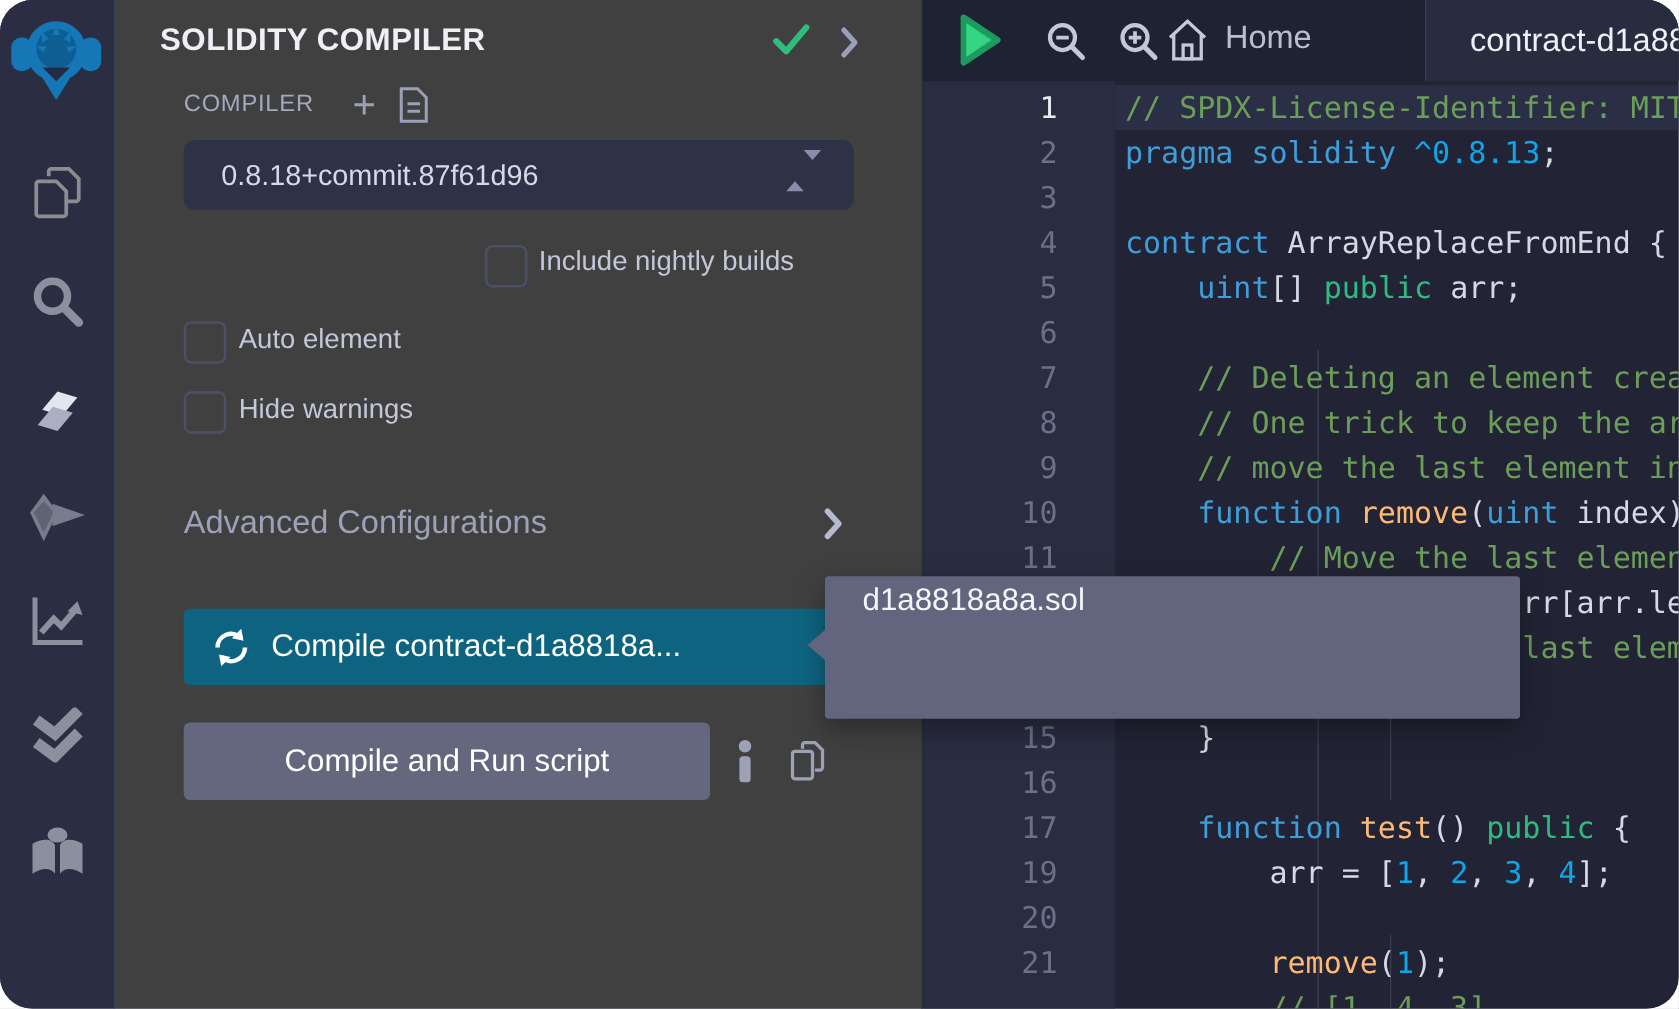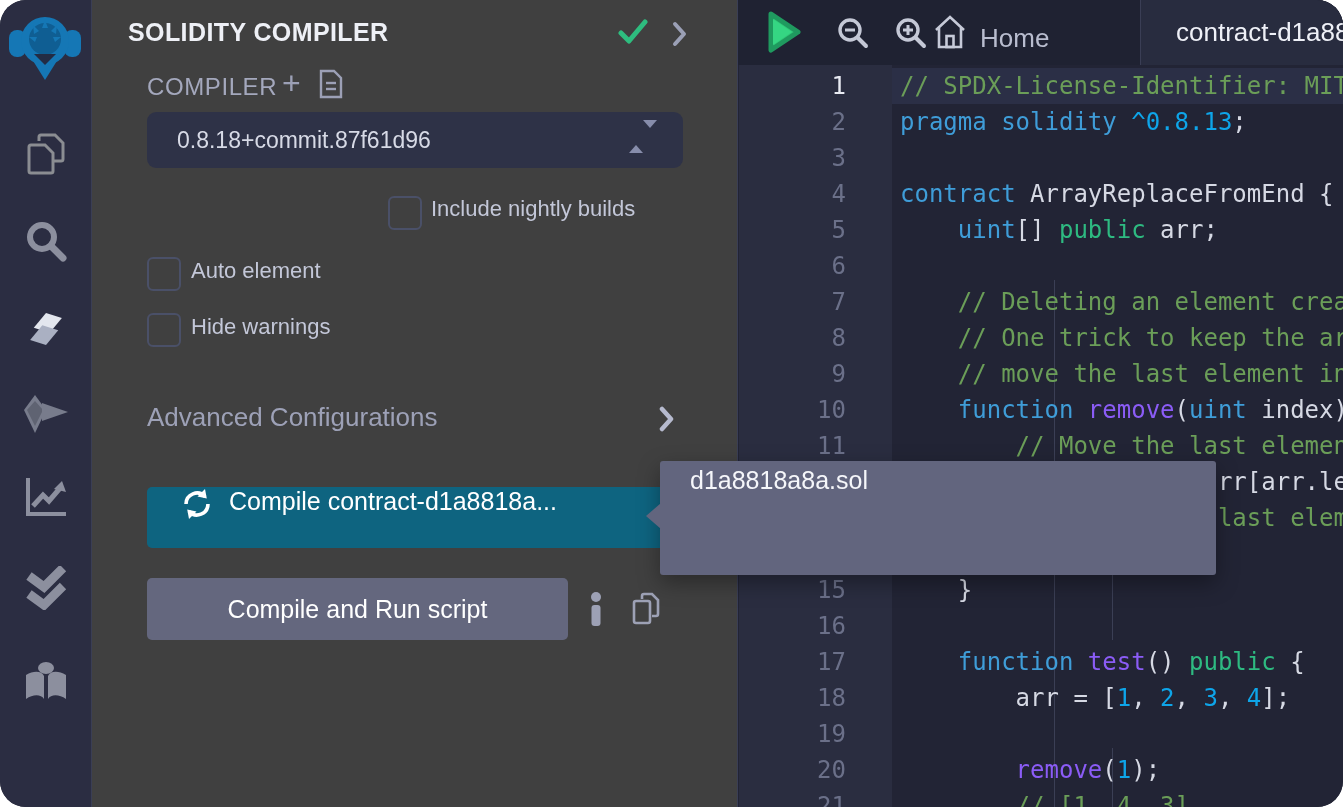--- a/index.html
+++ b/index.html
@@ -9,59 +9,59 @@
   
   .iconbar{position:absolute;left:0;top:0;width:91px;height:100%;background:#2b2d42;border-right:1px solid #3a3e55;}
   .logo{position:absolute;left:8px;top:8px;width:74px;height:80px;}
   .side-item{position:absolute;left:0;width:91px;height:56px;display:flex;align-items:center;justify-content:center;cursor:pointer;}
 
   
   .panel{position:absolute;left:92px;top:0;width:645px;height:100%;background:#404040;border-right:1px solid #3a3e55;}
   .panel-title{position:absolute;left:36px;top:18px;font-size:25px;font-weight:600;letter-spacing:.4px;color:#eef0f6;}
   .hdr-check{position:absolute;left:526px;top:18px;}
   .hdr-chev{position:absolute;left:580px;top:21px;}
-  .sec-label{position:absolute;left:55px;top:73px;font-size:24px;letter-spacing:.6px;color:#a4a8bd;}
+  .sec-label{position:absolute;left:55px;top:73px;font-size:19px;letter-spacing:.6px;color:#a4a8bd;}
   .plus-ic{position:absolute;left:190px;top:68px;font-size:32px;font-weight:300;color:#9ca0b6;line-height:30px;}
   .doc-ic{position:absolute;left:226px;top:68px;}
   .select{position:absolute;left:55px;top:112px;width:536px;height:56px;background:#2e3247;border-radius:9px;display:flex;align-items:center;cursor:pointer;}
   .select-text{margin-left:30px;font-size:23px;color:#d7dae6;}
   .select-arrows{position:absolute;right:26px;top:16px;}
   .select-arrows .up{width:0;height:0;border-left:7px solid transparent;border-right:7px solid transparent;border-bottom:8px solid #878dab;margin-bottom:5px;}
   .select-arrows .down{width:0;height:0;border-left:7px solid transparent;border-right:7px solid transparent;border-top:8px solid #878dab;}
   .chk{position:absolute;width:30px;height:30px;border:2px solid #4a5068;border-radius:6px;background:transparent;cursor:pointer;}
   .chk-label{position:absolute;font-size:22px;color:#c3c7d8;}
   .advanced{position:absolute;left:55px;top:402px;width:536px;cursor:pointer;}
   .advanced-label{font-size:26px;color:#9da1b7;}
   .advanced-chev{position:absolute;right:8px;top:4px;}
-  .compile-btn{position:absolute;left:55px;top:487px;width:531px;height:61px;background:#0e6480;border-radius:5px;display:flex;align-items:flex-start;cursor:pointer;padding-left:12px;}
+  .compile-btn{position:absolute;left:55px;top:487px;width:531px;height:61px;background:#0e6480;border-radius:5px;display:flex;align-items:center;cursor:pointer;}
   .compile-btn .lbl{margin-left:15px;font-size:25px;color:#ffffff;}
   .compile-btn svg{margin-left:21px;}
   .run-btn{position:absolute;left:55px;top:578px;width:421px;height:62px;background:#64677e;border-radius:5px;display:flex;align-items:center;justify-content:center;cursor:pointer;}
   .run-btn .lbl{font-size:25px;color:#ffffff;}
   .info-ic{position:absolute;left:498px;top:592px;cursor:pointer;}
   .copy-ic2{position:absolute;left:540px;top:592px;cursor:pointer;}
 
   
   .editor{position:absolute;left:737px;top:0;right:0;bottom:0;background:#222435;border-left:1px solid #3a3e55;}
   .topbar{position:absolute;left:0;top:0;right:0;height:65px;background:#1f2232;}
   .tb-ic{position:absolute;cursor:pointer;}
-  .home-group{position:absolute;left:195px;top:14px;display:flex;align-items:flex-end;cursor:pointer;}
+  .home-group{position:absolute;left:195px;top:14px;display:flex;align-items:flex-start;cursor:pointer;}
   .home-label{margin-left:13px;font-size:26px;color:#b9bdcf;}
   .tab{position:absolute;left:402px;top:0;width:280px;height:65px;background:#282c3f;border-left:1px solid #3a3e55;display:flex;align-items:center;cursor:pointer;}
   .tab svg{margin-left:21px;}
   .tab-label{margin-left:14px;font-size:26px;color:#eef0f7;white-space:nowrap;}
   .gutter{position:absolute;left:1px;top:65px;width:153px;bottom:0;background:#2a2d40;}
   .gutter .ln{height:36px;line-height:36px;text-align:right;padding-right:46px;font-family:"DejaVu Sans Mono",monospace;font-size:24px;color:#6b7089;}
   .gutter .ln.active{color:#e9ebf3;}
   .gutter-pad{height:3px;}
   .code{position:absolute;left:154px;top:65px;right:0;bottom:0;overflow:hidden;}
   .code-pad{height:3px;}
   .cur-line{position:absolute;left:0;top:3px;right:0;height:36px;background:#2b2f46;}
   .cl{position:relative;height:36px;line-height:36px;padding-left:8px;white-space:pre;font-family:"DejaVu Sans Mono",monospace;font-size:24px;}
-  .tk-com{color:#6b9e58}.tk-kw{color:#3f9dd8}.tk-kw2{color:#2eba81}.tk-num{color:#0ea5e9}.tk-pl{color:#d6d9e4}.tk-fn{color:#8b5cf6}
+  .tk-com{color:#6b9e58}.tk-kw{color:#3f9dd8}.tk-kw2{color:#2eba81}.tk-num{color:#0ea5e9}.tk-pl{color:#d6d9e4}.tk-fn{color:#fdba74}
   .guide{position:absolute;width:1px;background:#3b3f55;}
   .guide-a{left:162px;top:215px;bottom:0;}
   .guide-b1{left:220px;top:431px;height:144px;}
   .guide-b2{left:220px;top:683px;bottom:0;}
 
   
   .tooltip{position:absolute;left:660px;top:461px;width:556px;height:114px;background:#62657e;border-radius:3px;box-shadow:0 8px 22px rgba(0,0,0,.35);z-index:50;}
   .tooltip .t-line{margin:14px 0 0 30px;font-size:25px;line-height:39px;color:#f5f6fa;}
   .tooltip .t-line b{font-weight:700;}
   .tooltip .t-line2{margin:0 0 0 30px;font-size:25px;line-height:39px;color:#f5f6fa;}
@@ -281,21 +281,20 @@
           <div class="ln">8</div>
           <div class="ln">9</div>
           <div class="ln">10</div>
           <div class="ln">11</div>
           <div class="ln">12</div>
           <div class="ln">13</div>
           <div class="ln">14</div>
           <div class="ln">15</div>
           <div class="ln">16</div>
           <div class="ln">17</div>
-          <div class="ln">18</div>
           <div class="ln">19</div>
           <div class="ln">20</div>
           <div class="ln">21</div>
         </div>
     </div>
 
     <div class="code">
       <div class="cur-line"></div>
       <div class="guide guide-a"></div>
       <div class="guide guide-b1"></div>

